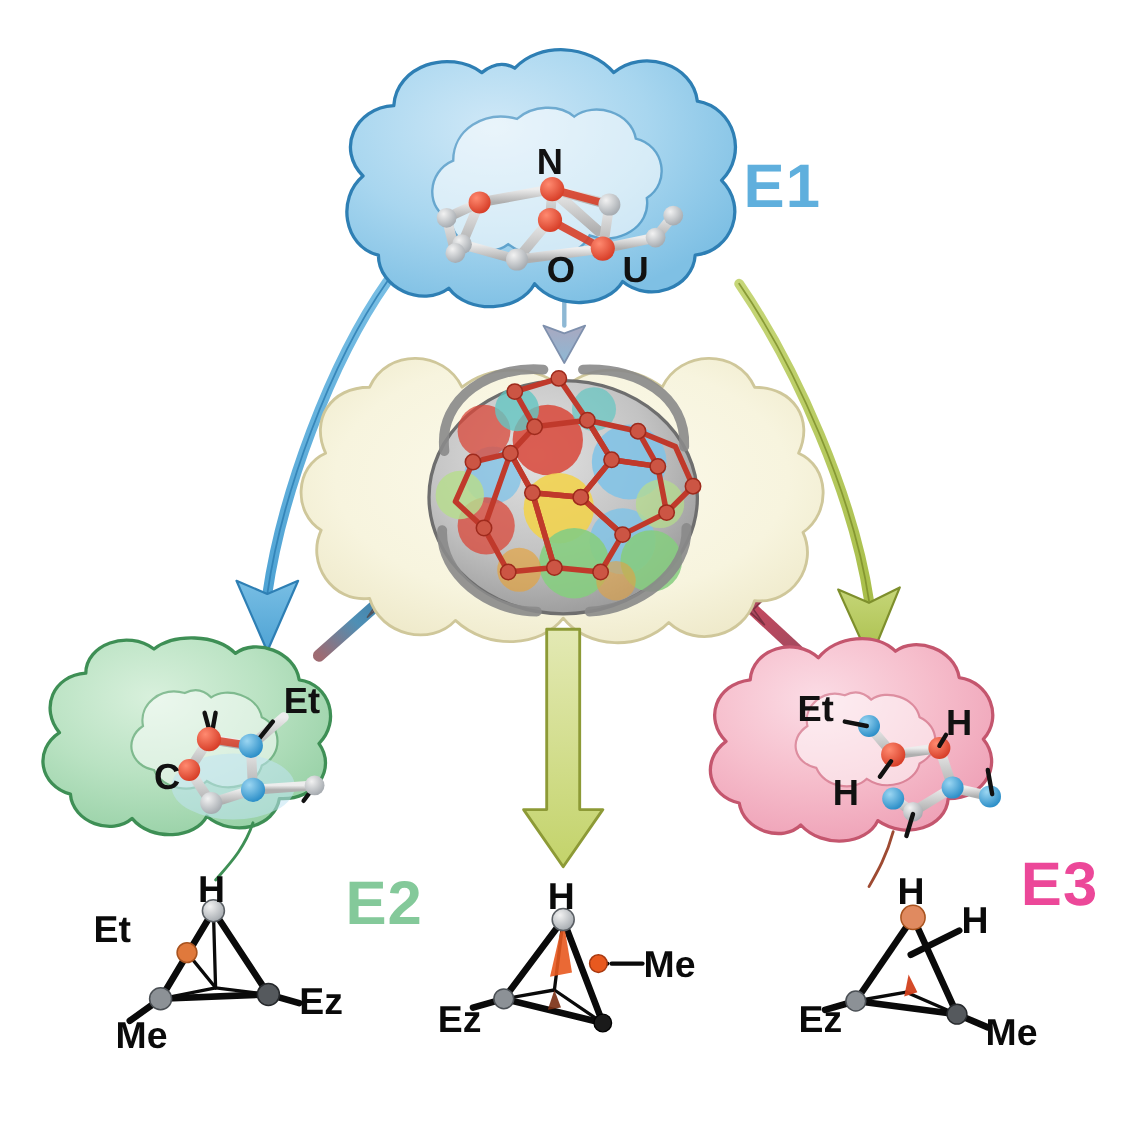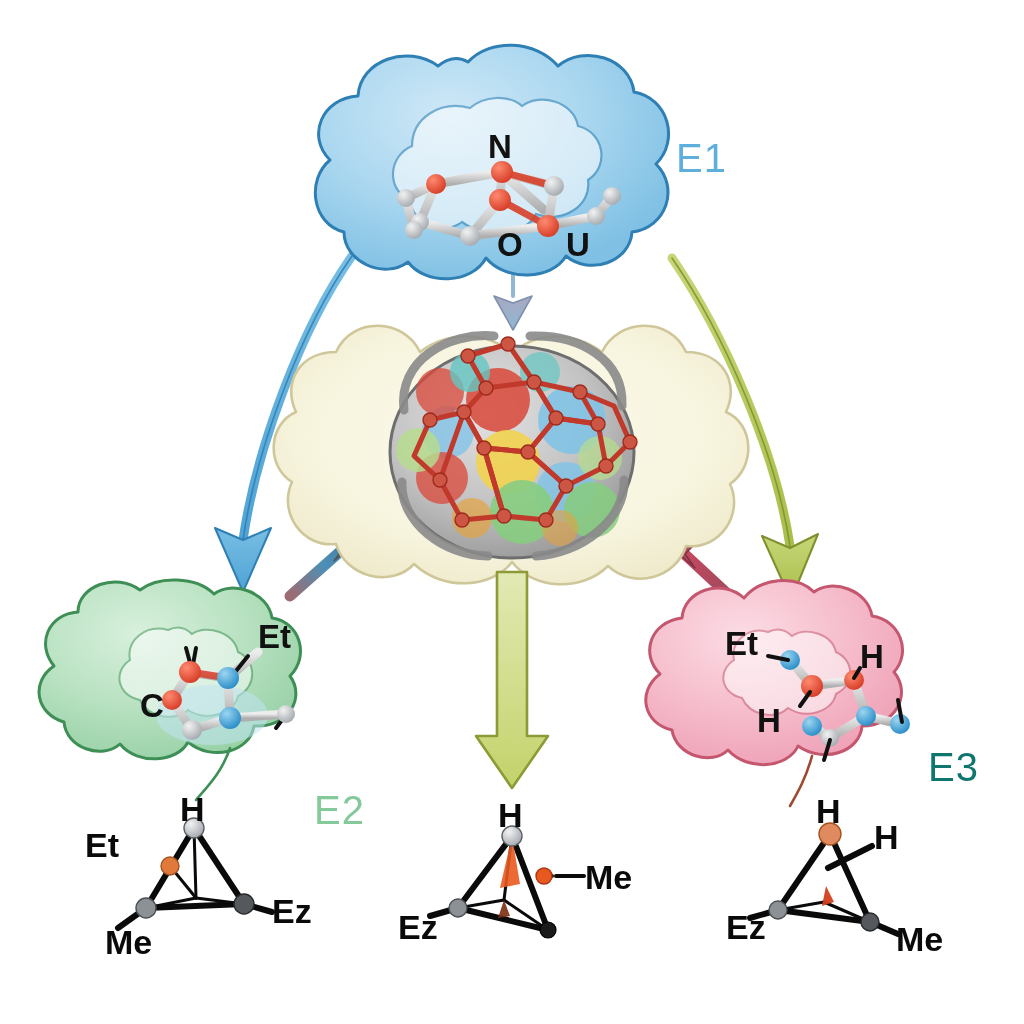--- a/index.html
+++ b/index.html
@@ -1,21 +1,21 @@
 <!DOCTYPE html>
 <html><head>
 <meta charset="utf-8">
 <style>
   html,body{margin:0;padding:0;background:#ffffff;}
   body{width:1024px;height:1024px;overflow:hidden;
        font-family:"Liberation Sans", sans-serif;}
   #stage{position:relative;width:1024px;height:1024px;background:#ffffff;}
   #stage svg{position:absolute;left:0;top:0;}
   .lbl{position:absolute;font-family:"Liberation Sans",sans-serif;user-select:none;}
-  .enz-lbl{font-size:40px;font-weight:400;letter-spacing:1px;}
+  .enz-lbl{font-size:56px;font-weight:700;letter-spacing:1px;}
   .atom-lbl{font-size:33px;font-weight:700;color:#111111;}
   .tet-lbl{font-size:34px;font-weight:700;color:#0a0a0a;}
 </style>
 </head>
 <body>
 
 <div id="stage">
 
 <svg width="1024" height="1024" viewBox="0 0 1024 1024">
   <defs>
@@ -408,21 +408,21 @@
     </g>
     <path d="M826,886 L822,906 L834,902 Z" fill="#D2401C" opacity="0.95"></path>
     <circle cx="830" cy="834" r="11" fill="#E08A60" stroke="#A8531F" stroke-width="1.4"></circle>
     <circle cx="778" cy="910" r="9" fill="#8C9196" stroke="#4A4F54" stroke-width="1.4"></circle>
     <circle cx="870" cy="922" r="9" fill="#55595D" stroke="#26292C" stroke-width="1.4"></circle>
   </g>
 </svg>
 
 <div class="lbl enz-lbl" style="left:676px;top:136px;color:#5FAFDD;">E1</div>
 <div class="lbl enz-lbl" style="left:314px;top:788px;color:#84C99A;">E2</div>
-<div class="lbl enz-lbl" style="left:928px;top:745px;color:#0f766e;">E3</div>
+<div class="lbl enz-lbl" style="left:928px;top:771px;color:#ec4899;">E3</div>
 
 <div class="lbl atom-lbl" style="left:488px;top:128px;">N</div>
 <div class="lbl atom-lbl" style="left:497px;top:226px;">O</div>
 <div class="lbl atom-lbl" style="left:566px;top:226px;">U</div>
 
 <div class="lbl atom-lbl" style="left:258px;top:618px;">Et</div>
 <div class="lbl atom-lbl" style="left:140px;top:687px;">C</div>
 
 <div class="lbl atom-lbl" style="left:725px;top:625px;">Et</div>
 <div class="lbl atom-lbl" style="left:860px;top:638px;">H</div>

